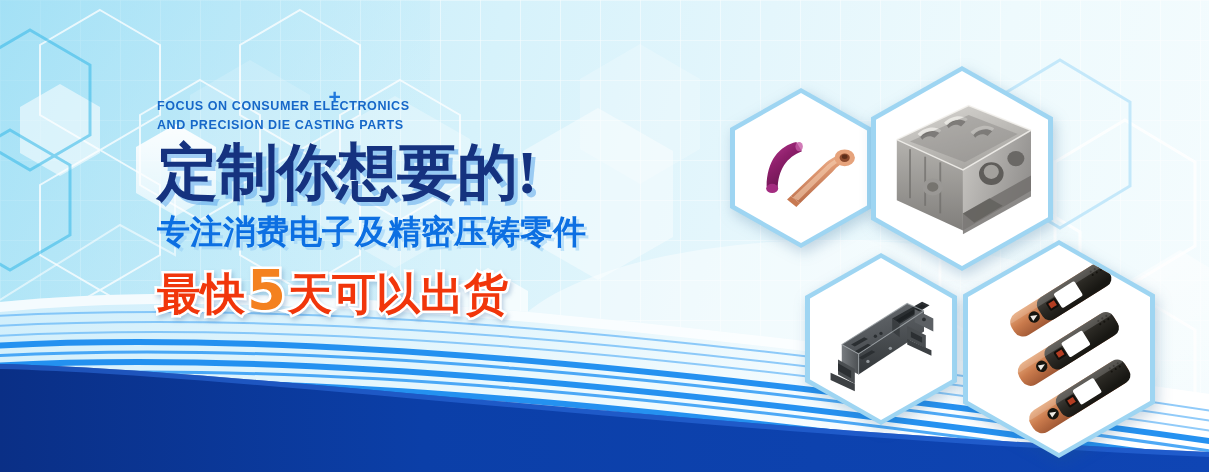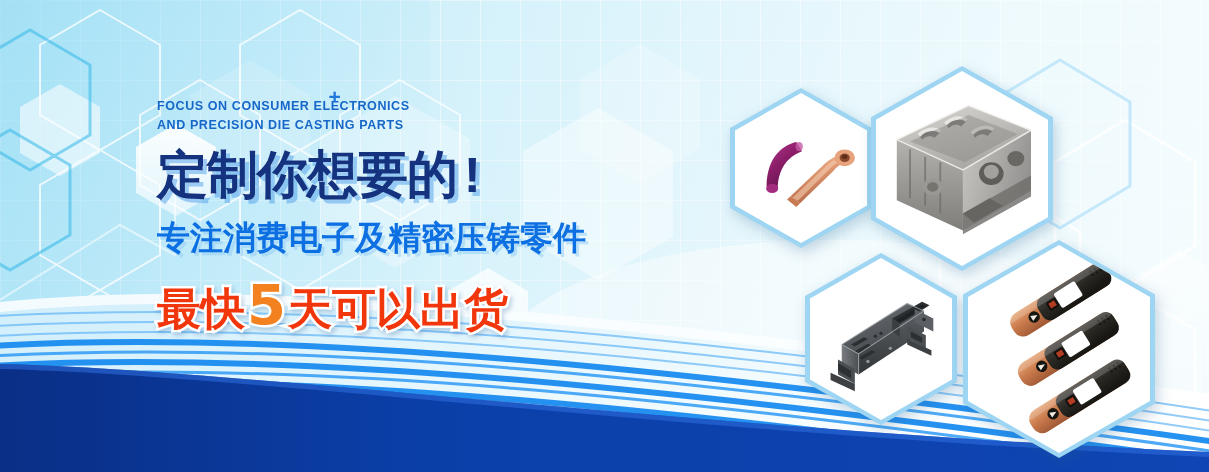--- a/index.html
+++ b/index.html
@@ -64,24 +64,24 @@
   .eyebrow .plus{
     position:absolute;
     left:185px;top:-9px;
     font-size:21px;
     font-weight:bold;
     color:#1f78dd;
     transform:scaleX(1.08);
   }
 
   .h1{
-    margin-top:10px;
-    font-family:Liberation Mono, monospace;
+    margin-top:4px;
+    font-family:Liberation Serif, serif;
     font-weight:bold;
-    font-size:51px;
+    font-size:61px;
     line-height:70px;
     letter-spacing:-1px;
     color:#15327f;
     text-shadow:4px 4px 0 rgba(90,165,235,.55);
     white-space:nowrap;
   }
   .h2{
     margin-top:-4px;
     font-family:"DejaVu Sans","Liberation Sans",sans-serif;
     font-weight:bold;
@@ -90,21 +90,21 @@
     letter-spacing:0px;
     color:#0c6fe2;
     text-shadow:3px 3px 0 rgba(150,205,245,.55);
     white-space:nowrap;
   }
   .h3{
     margin-top:4px;
     font-family:"DejaVu Sans","Liberation Sans",sans-serif;
     font-weight:bold;
     font-size:44px;
-    line-height:72px;
+    line-height:54px;
     white-space:nowrap;
     color:#f1360b;
     -webkit-text-stroke:5px #ffffff;
     paint-order:stroke fill;
     filter:drop-shadow(2px 3px 2px rgba(40,90,150,.25));
   }
   .h3 .num{
     color:#f4811f;
     font-size:56px;
     padding:0 2px;

